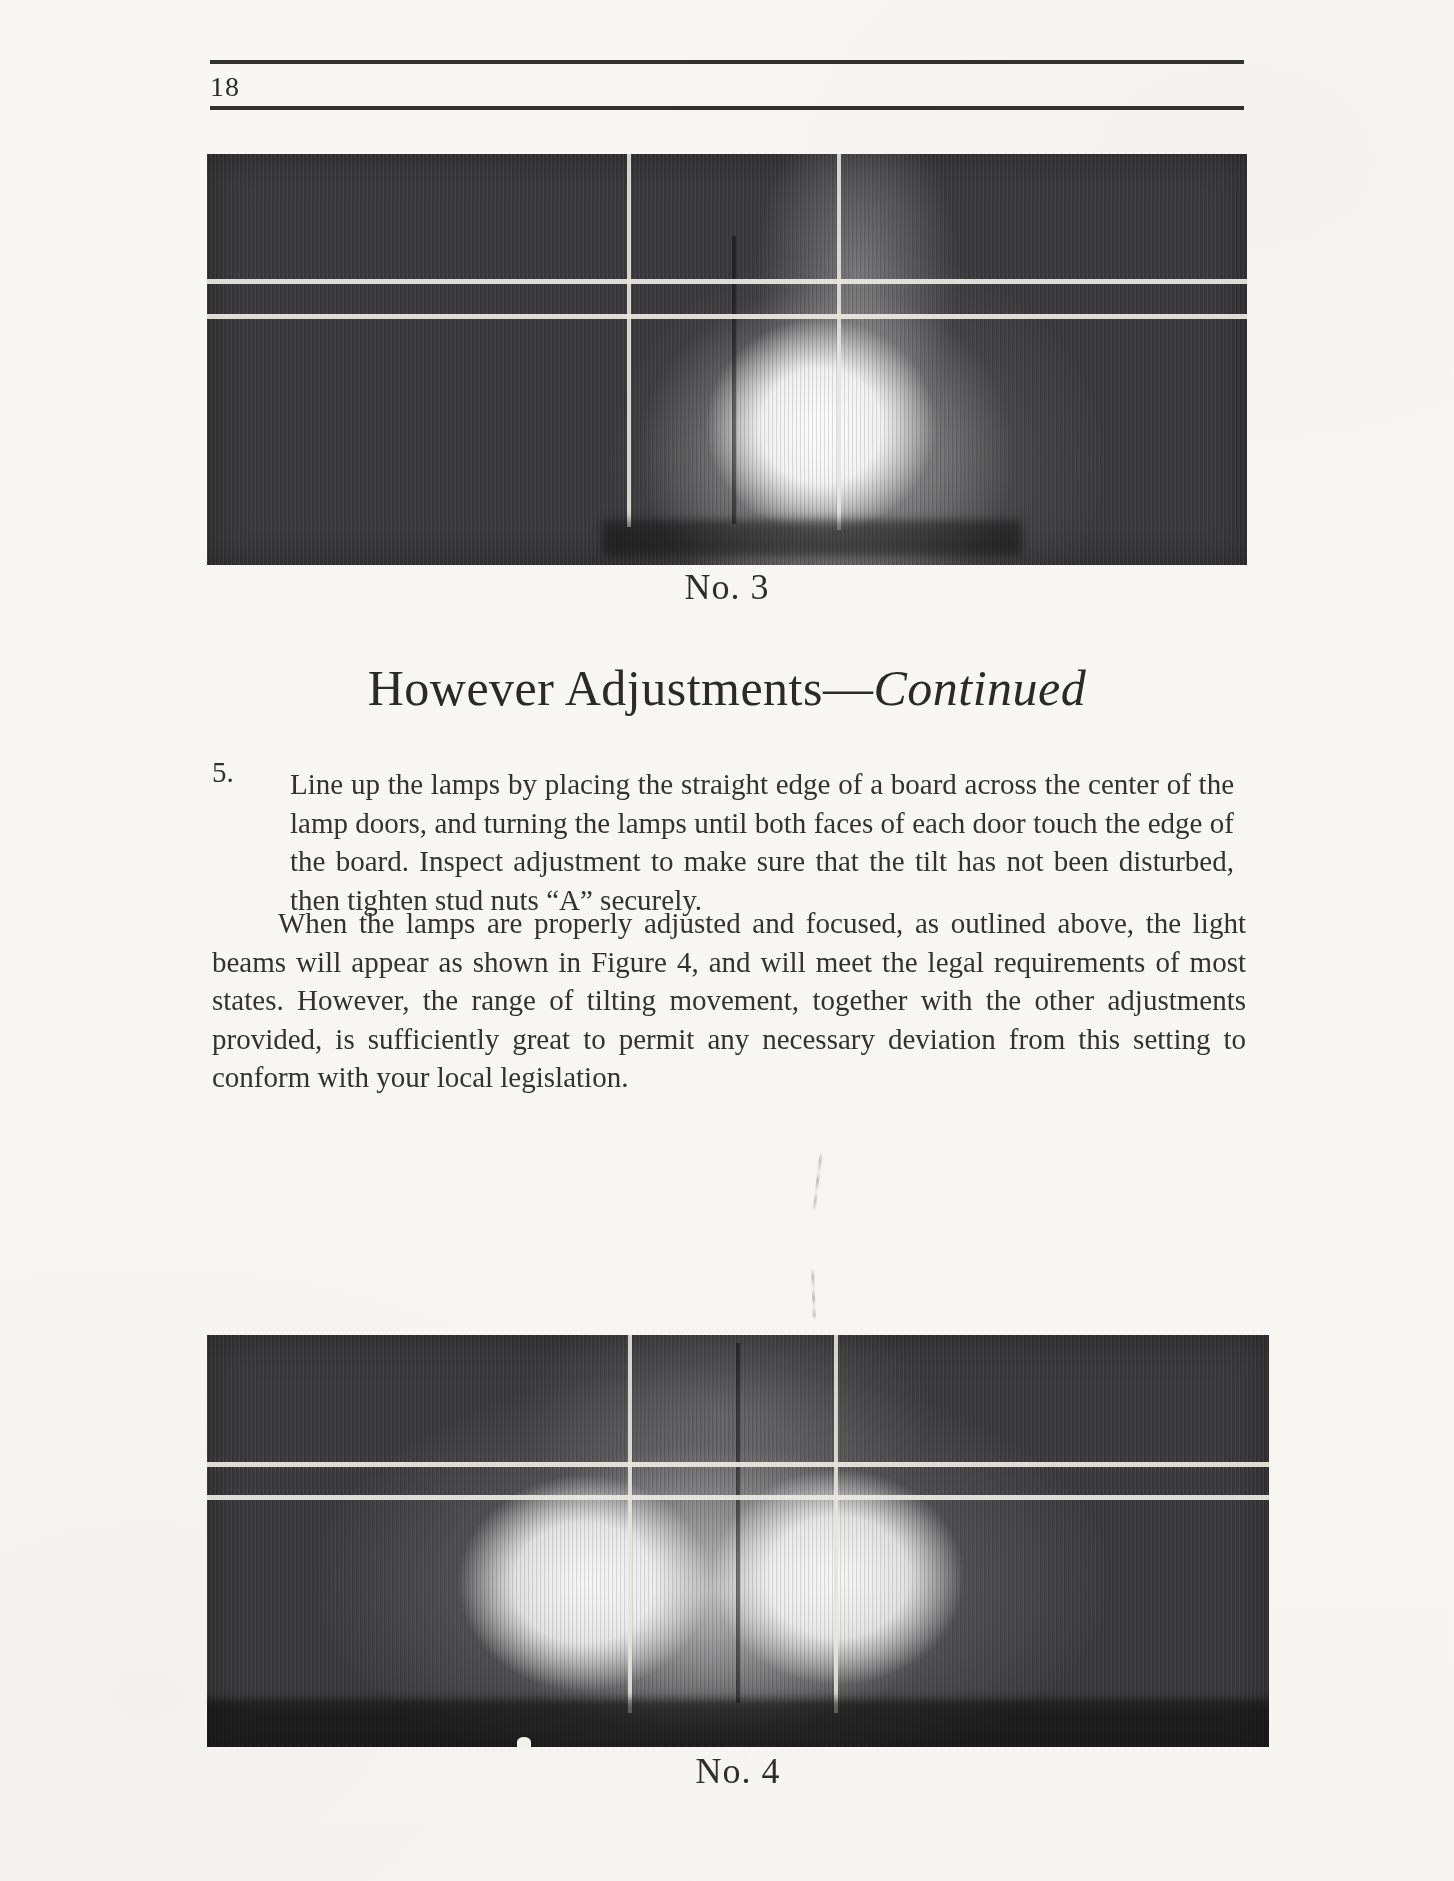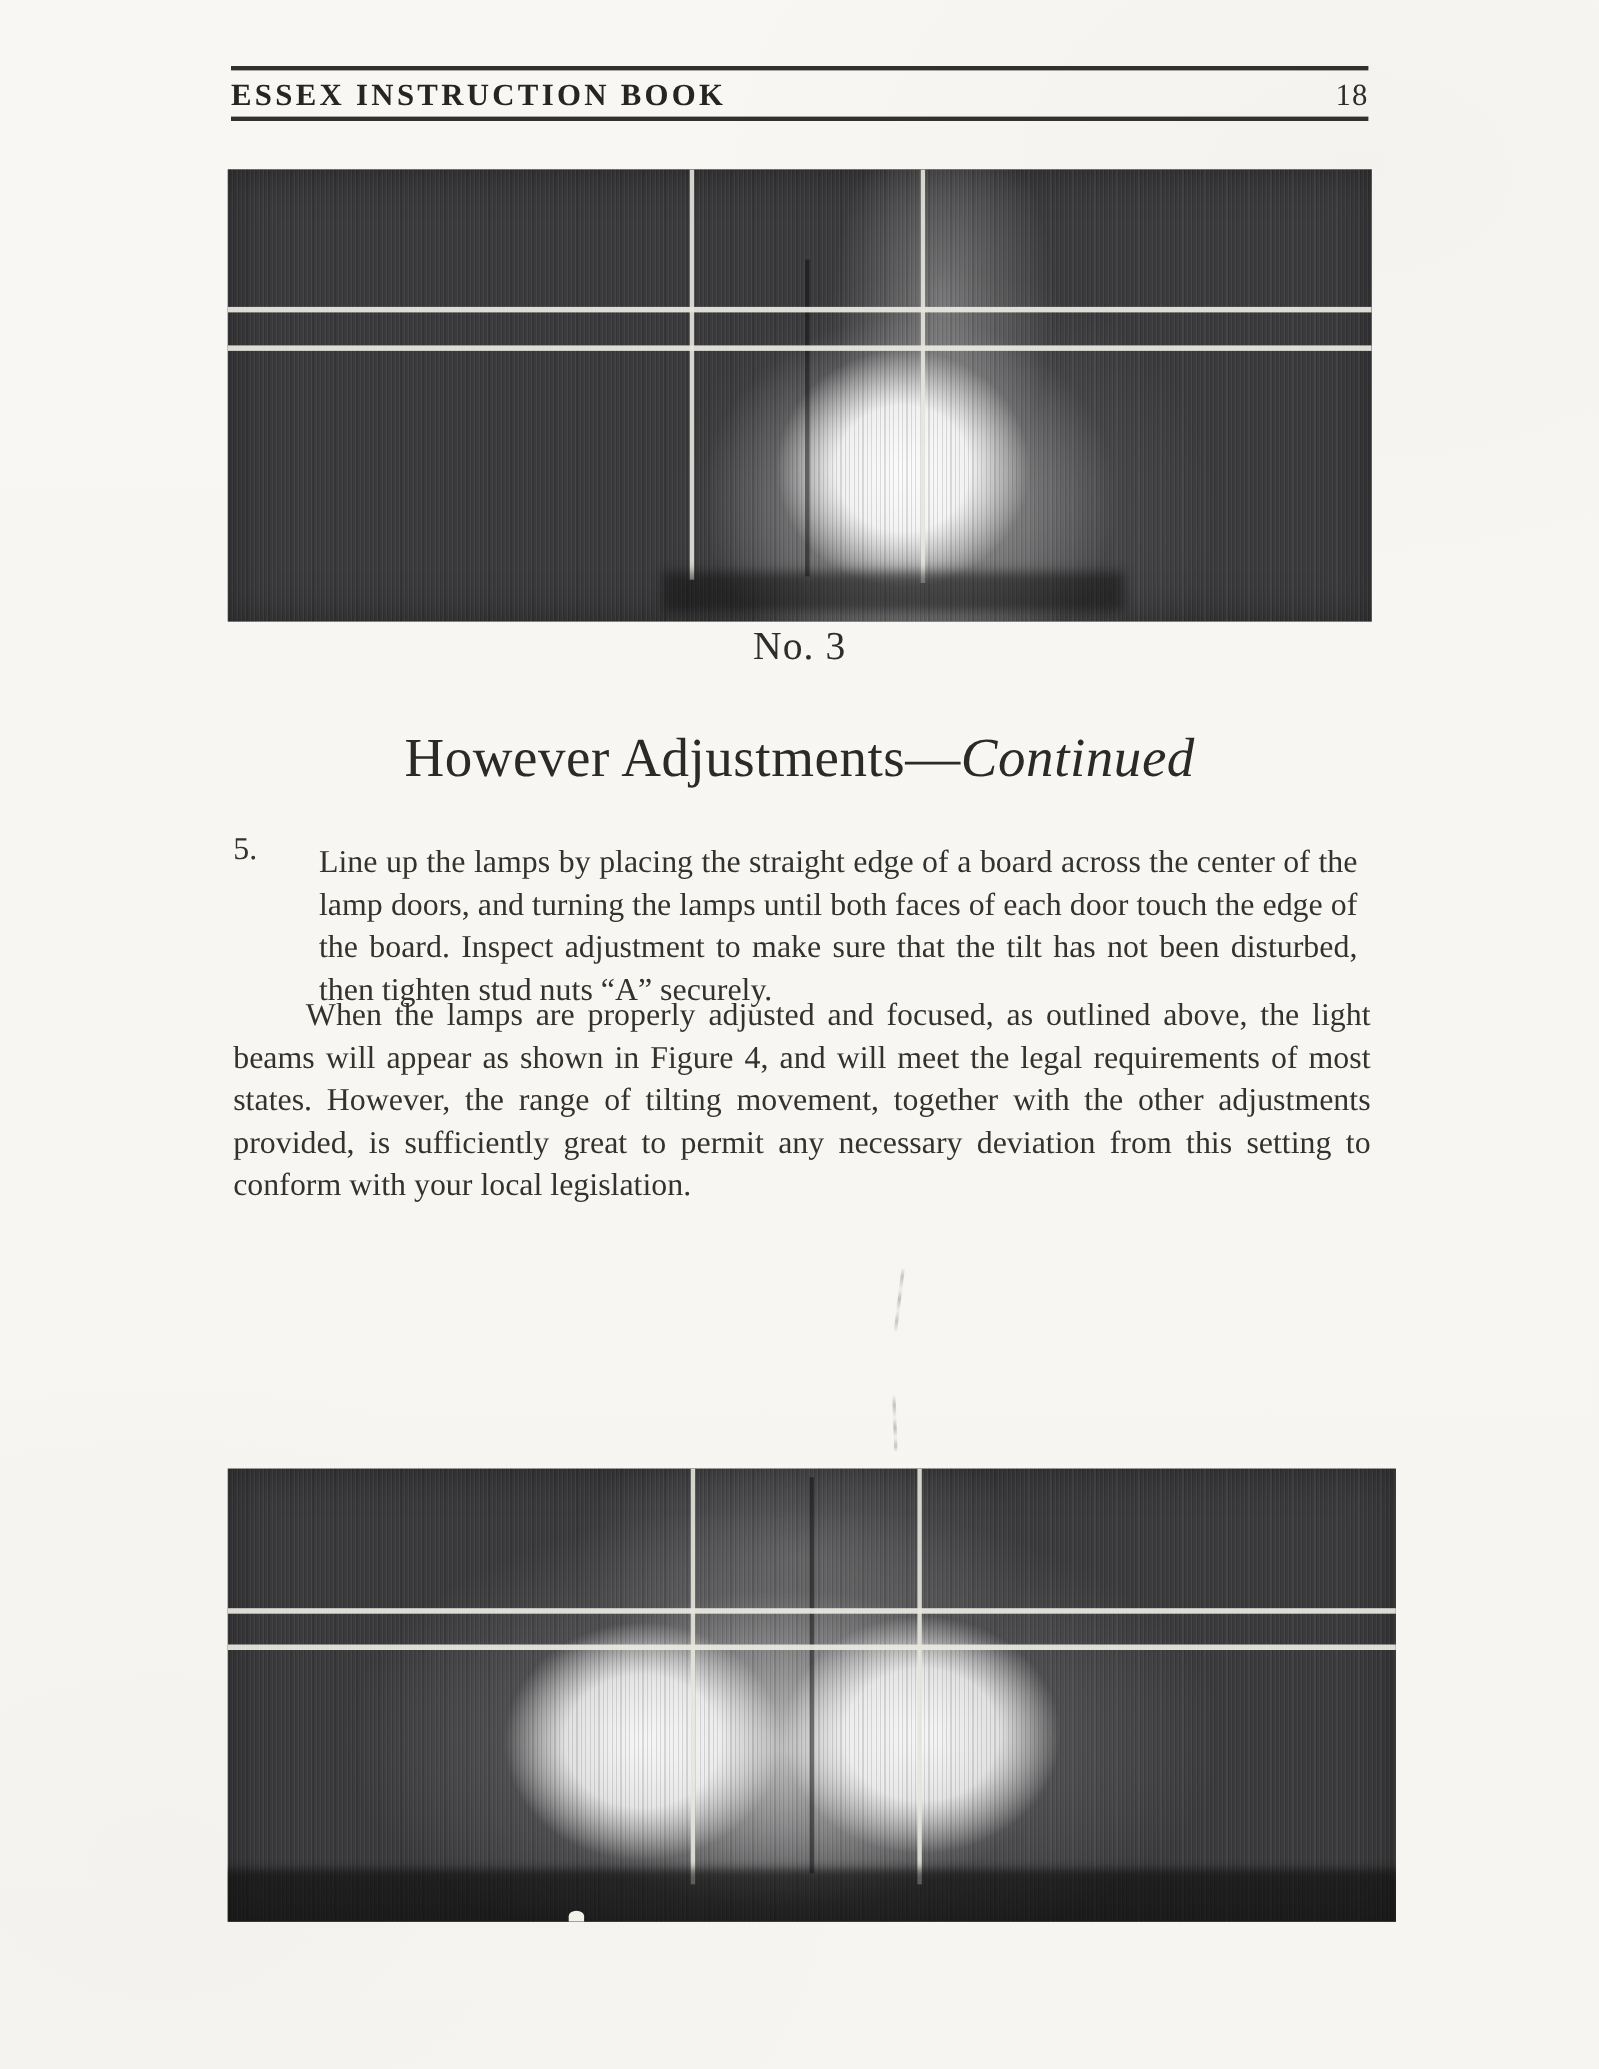--- a/index.html
+++ b/index.html
@@ -104,21 +104,20 @@
     background:linear-gradient(180deg, rgba(150,150,150,0) 0%, #b2b2b0 18%, rgba(160,160,160,0.08) 40%, #adadab 58%, rgba(160,160,160,0.08) 74%, #b6b6b4 90%, rgba(150,150,150,0) 100%);
   }
 </style>
 </head>
 <body>
 
 <div class="page">
 
   <div class="rule rule-top"></div>
   <div class="running-head">
-    <span class="book-title">ESSEX INSTRUCTION BOOK</span>
     <span class="page-num">18</span>
   </div>
   <div class="rule rule-bottom"></div>
 
   <figure class="photo photo3">
     <div class="ph-layer p3-glow"></div>
     <div class="ph-tex"></div>
     <div class="darkline p3-dark"></div>
     <div class="hline p3-h1"></div>
     <div class="hline p3-h2"></div>
@@ -144,14 +143,15 @@
     <div class="ph-layer p4-glow"></div>
     <div class="ph-tex"></div>
     <div class="darkline p4-dark"></div>
     <div class="hline p4-h1"></div>
     <div class="hline p4-h2"></div>
     <div class="vline p4-v1"></div>
     <div class="vline p4-v2"></div>
     <div class="strip p4-strip"></div>
     <div class="notch"></div>
   </figure>
+  <div class="caption cap4">No. 4</div>
 
 </div>
 
 </body></html>

